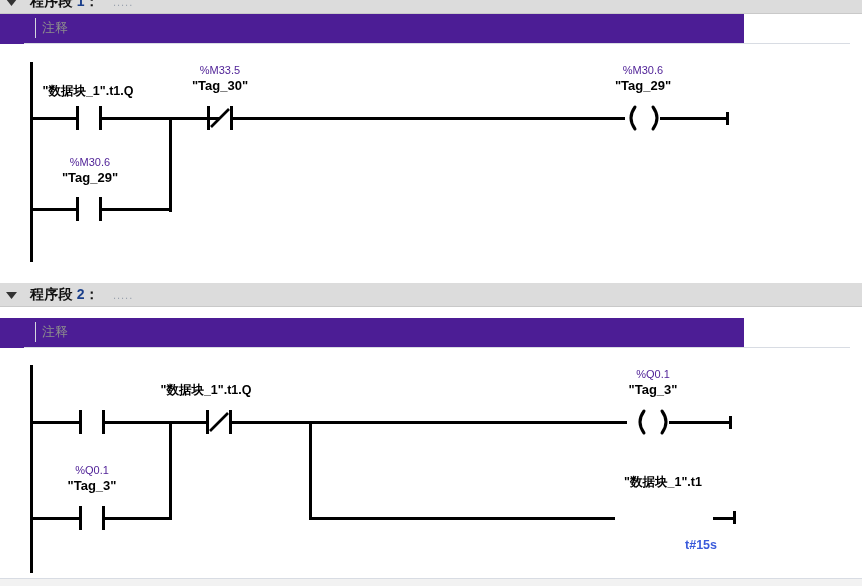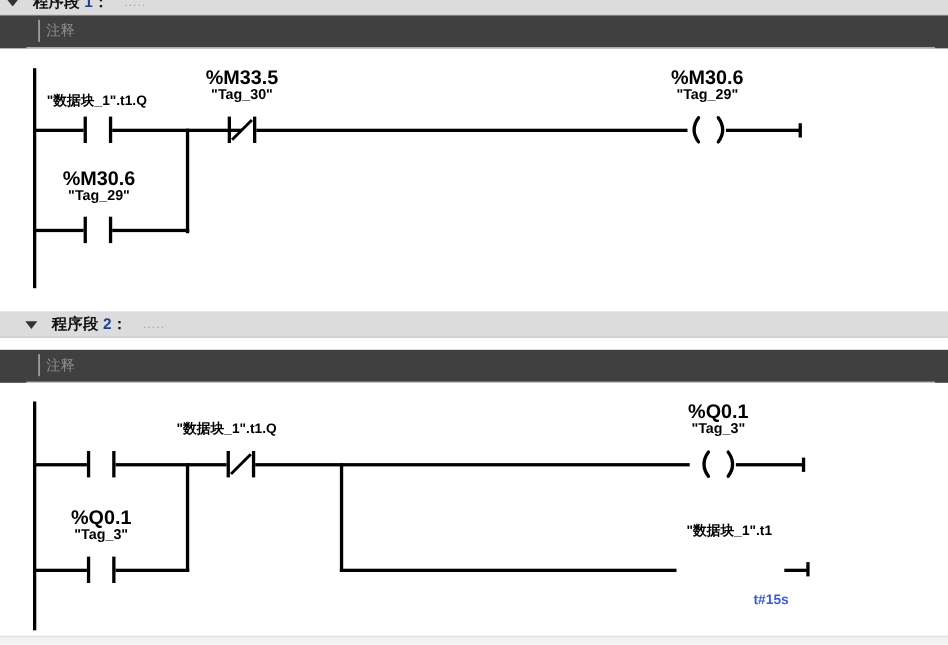--- a/index.html
+++ b/index.html
@@ -26,21 +26,21 @@
     white-space:nowrap;margin-left:8px;
   }
   .net-title .num{color:#1b3f8b;}
   .net-dots{
     margin-left:14px;font-size:11px;color:#9aa2ae;letter-spacing:1px;
     white-space:nowrap;
   }
 
   
   .comment-row{
-    position:absolute;left:0;width:862px;height:30px;background:#404040;
+    position:absolute;left:0;width:744px;height:30px;background:#4c1d95;
   }
   .comment-box{
     position:absolute;left:35px;top:4px;width:800px;height:20px;
     border-left:1px solid #d3d7de;
     font-size:13px;color:#8d8d8d;line-height:20px;padding-left:6px;
     box-sizing:border-box;white-space:nowrap;
   }
   .comment-underline{
     position:absolute;left:24px;width:826px;height:1px;background:#d8dce3;
   }
@@ -51,21 +51,21 @@
   .v{width:3px;}
 
   .rail{position:absolute;width:3px;background:#000;}
 
   
   .lbl{
     position:absolute;text-align:center;white-space:nowrap;
     line-height:15px;pointer-events:none;
   }
   .lbl .addr{
-    display:block;font-size:18px;font-weight:bold;color:#000000;
+    display:block;font-size:11px;font-weight:normal;color:#4c1d95;
   }
   .lbl .tag{
     display:block;font-size:13px;font-weight:bold;color:#000;
   }
   .lbl .sym{
     display:block;font-size:12.5px;font-weight:bold;color:#000;
   }
 
   
   .contact-no{position:absolute;width:26px;height:24px;}
@@ -172,21 +172,21 @@
     <span class="addr">%M30.6</span>
     <span class="tag">"Tag_29"</span>
   </div>
   <div class="wire h" style="left:30px;top:208px;width:46px;"></div>
   <div class="contact-no" style="left:76px;top:197px;">
     <div class="bar l"></div>
     <div class="bar r"></div>
   </div>
   <div class="wire h" style="left:102px;top:208px;width:70px;"></div>
 
-  <div class="net-header" style="top:283px;padding-left:17px;">
+  <div class="net-header" style="top:283px;">
     <div class="collapse-tri">
       <svg width="11" height="8" viewBox="0 0 11 8">
           <polygon points="0,1 11,1 5.5,8" fill="#333"></polygon>
         </svg>
     </div>
     <div class="net-title">
       <span>程序段</span>
       <span class="num">2</span><span>：</span>
     </div>
     <div class="net-dots">.....</div>

